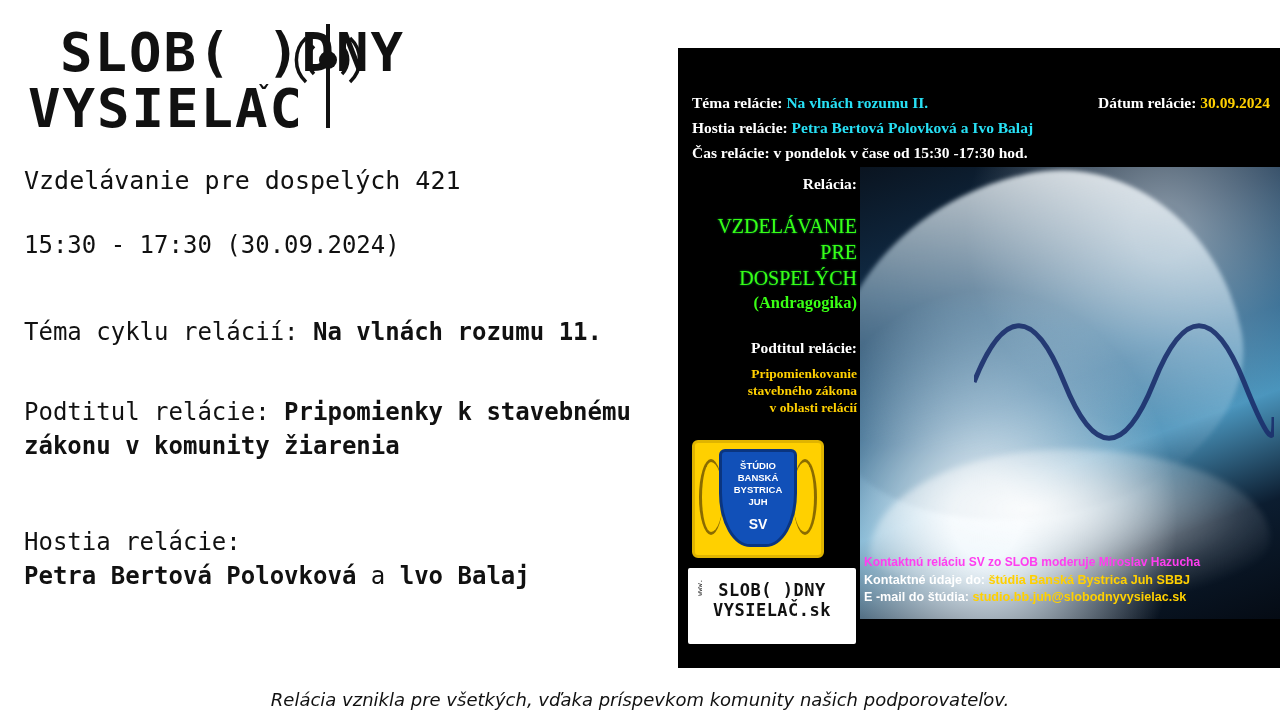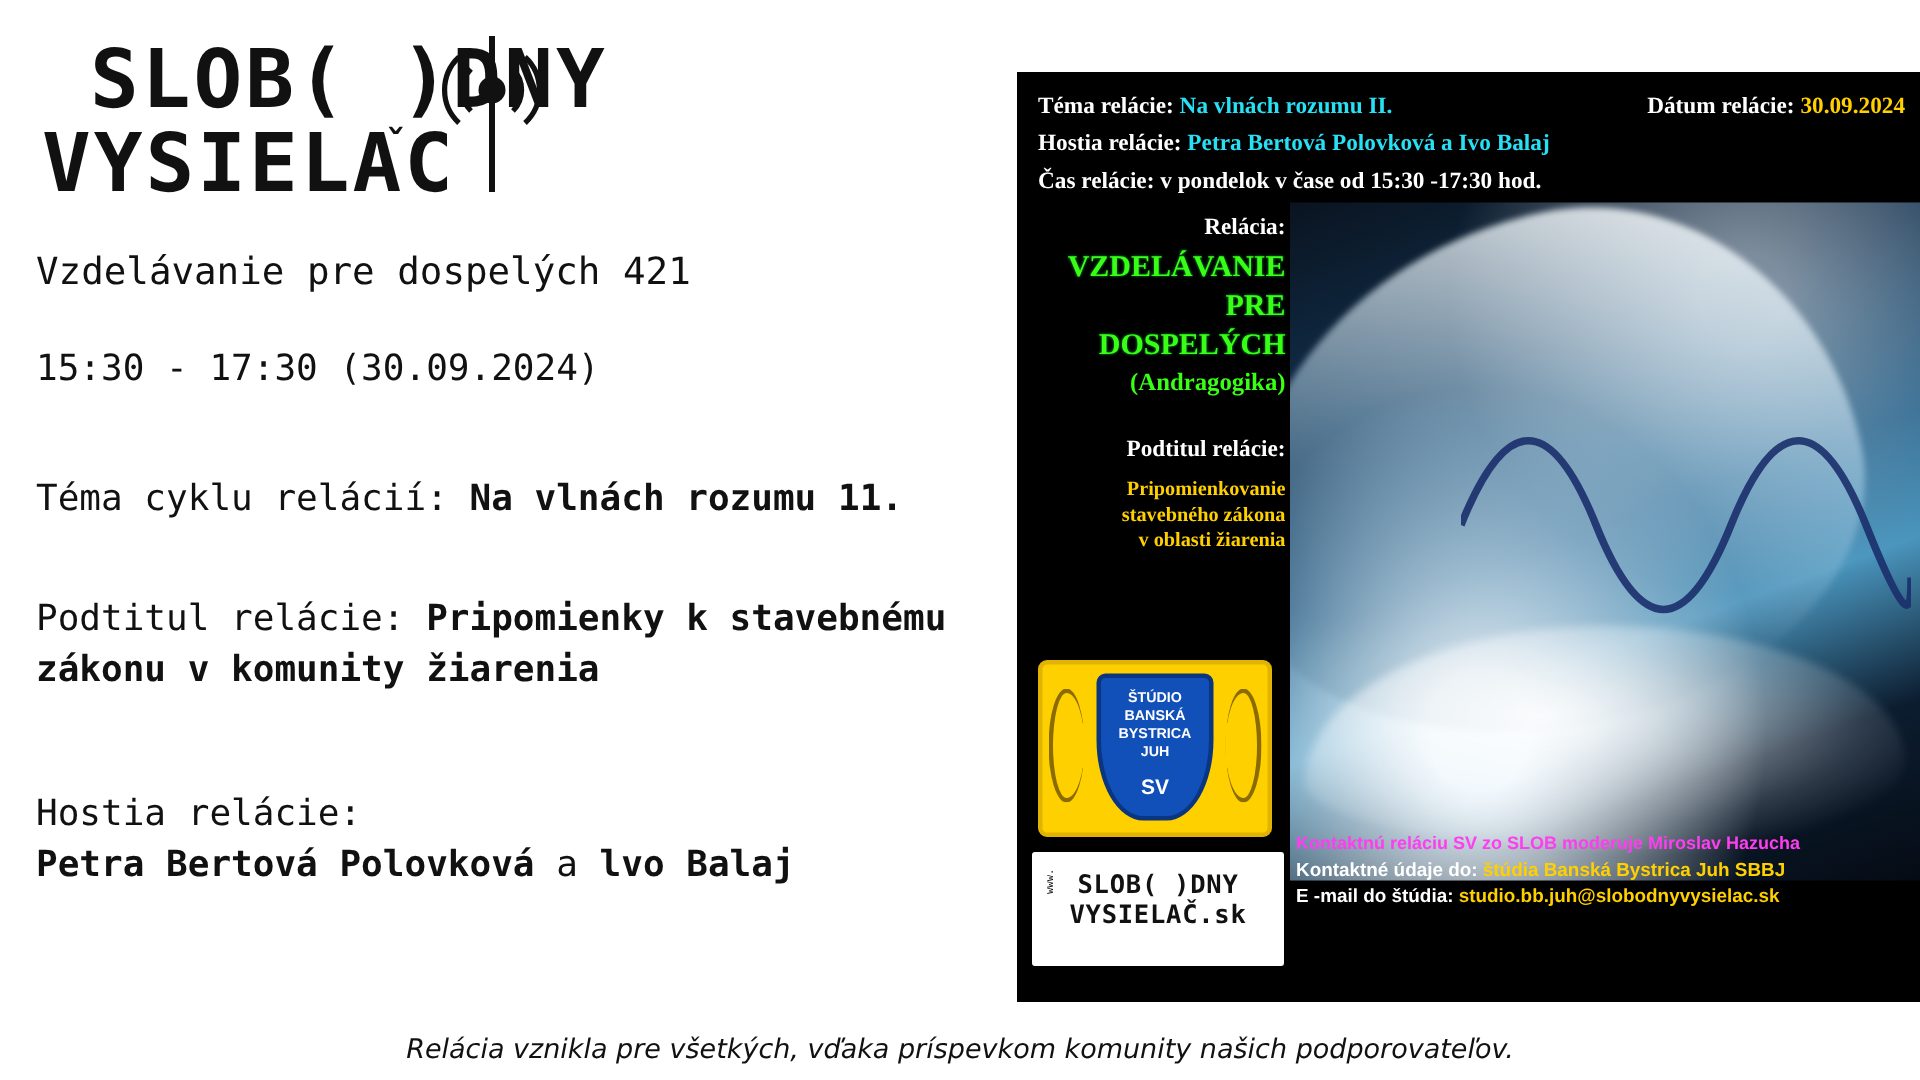--- a/index.html
+++ b/index.html
@@ -93,20 +93,21 @@
     background: #000000;
     overflow: hidden;
   }
   .poster-head {
     padding: 10px 10px 2px 14px;
     color: #ffffff;
     font-family: "Liberation Serif", serif;
     font-size: 15.5px;
     line-height: 25px;
     font-weight: bold;
+    margin-top: 32px;
   }
   .ph-row { display: flex; justify-content: space-between; }
   .accent-yellow { color: #ffd000; }
   .accent-cyan   { color: #27e0f5; }
   .accent-white  { color: #ffffff; }
 
   .poster-body {
     position: relative;
     height: 452px;
   }
@@ -152,25 +153,25 @@
   }
   .pl-label {
     color: #ffffff;
     font-family: "Liberation Serif", serif;
     font-weight: bold;
     font-size: 15.5px;
     margin-top: 4px;
   }
   .pl-title {
     font-family: "Liberation Serif", serif;
-    font-weight: bold;
+    font-weight: normal;
     color: #39ff14;
     font-size: 20px;
     line-height: 26px;
-    margin-top: 4px;
+    margin-top: 20px;
     text-shadow: 0 0 2px #0a3;
   }
   .pl-andra {
     font-family: "Liberation Serif", serif;
     font-weight: bold;
     color: #39ff14;
     font-size: 16.5px;
     margin-top: 2px;
   }
   .pl-sub-label {
@@ -185,21 +186,21 @@
     font-weight: bold;
     color: #ffd000;
     font-size: 13.5px;
     line-height: 17px;
     margin-top: 8px;
   }
 
   .crest {
     position: absolute;
     left: 14px; top: 392px;
-    width: 156px; height: 118px;
+    width: 132px; height: 118px;
     background: #ffd000;
     border-radius: 6px;
     border: 3px solid #e0b400;
   }
   .crest-inner {
     position: absolute;
     left: 50%; top: 6px;
     transform: translateX(-50%);
     width: 78px; height: 98px;
     background: #1150b8;
@@ -376,21 +377,21 @@
         <div class="pl-title">
           <div>VZDELÁVANIE</div>
           <div>PRE</div>
           <div>DOSPELÝCH</div>
         </div>
         <div class="pl-andra">(Andragogika)</div>
         <div class="pl-sub-label">Podtitul relácie:</div>
         <div class="pl-sub">
           <div>Pripomienkovanie</div>
           <div>stavebného zákona</div>
-          <div>v oblasti žiarenia</div>
+          <div>v oblasti relácií</div>
         </div>
       </div>
 
     </div>
 
     <div class="crest">
       <div class="crest-orn-l"></div>
       <div class="crest-orn-r"></div>
       <div class="crest-inner">
         <div>ŠTÚDIO</div>

